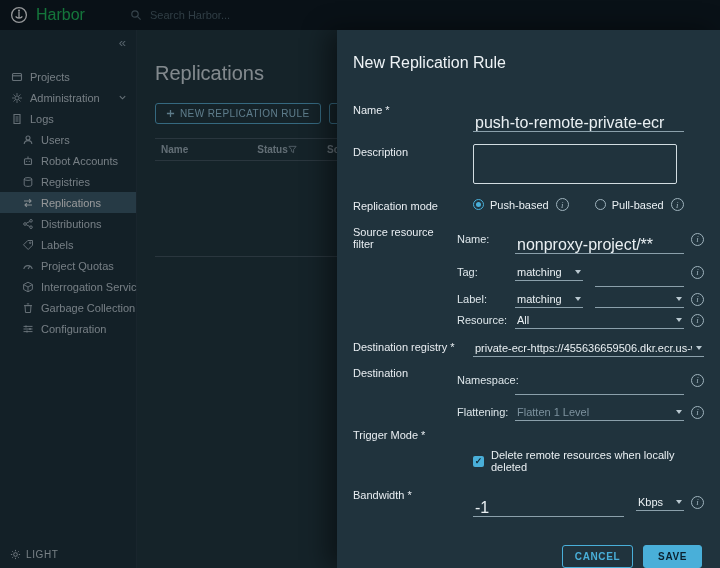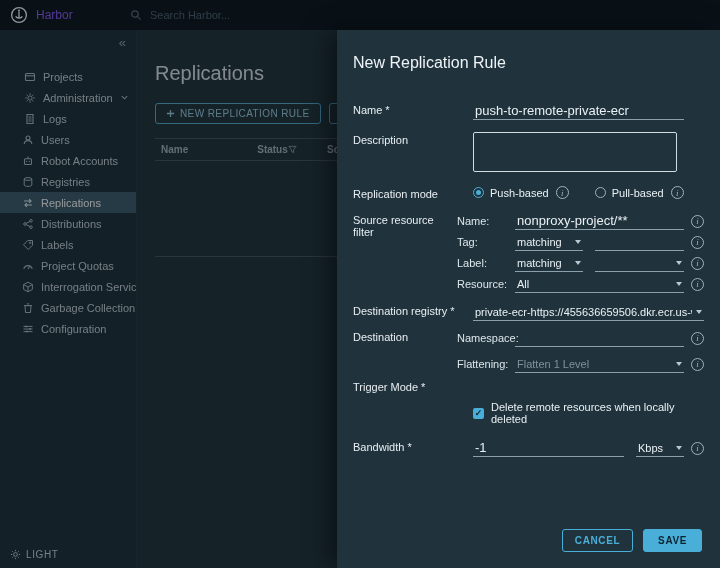--- a/index.html
+++ b/index.html
@@ -9,38 +9,38 @@
     background:#22353f; color:#e8eef1;
     font-family:"Liberation Sans", sans-serif;
   }
 
   
   .topbar {
     position:absolute; top:0; left:0; right:0; height:30px;
     background:#0e191f; display:flex; align-items:center; padding:0 10px; gap:8px; z-index:1;
   }
   .logo { width:18px; height:18px; flex:none; color:#fff; }
-  .brand-text { font-size:12px; color:#8b5cf6; }
+  .brand-text { font-size:16px; color:#22c55e; }
   .search { position:absolute; left:130px; display:flex; align-items:center; gap:6px; }
   .search svg { color:#5c6f79; }
   .search input {
     background:transparent; border:none; outline:none; width:200px;
     font-size:11px; color:#cfd9de; font-family:"Liberation Sans", sans-serif;
   }
   .search input::placeholder { color:#51646e; }
 
   
   .sidebar {
     position:absolute; top:30px; left:0; width:137px; bottom:0;
     background:#1f323c; border-right:1px solid rgba(255,255,255,0.05); z-index:1;
   }
   .collapse { position:absolute; top:5px; right:10px; font-size:13px; color:#93a6b0; cursor:pointer; }
   .nav { margin-top:36px; }
   .nav-item {
-    height:21px; display:flex; align-items:center; gap:7px; padding-left:24px;
+    height:21px; display:flex; align-items:center; gap:7px; padding-left:11px;
     font-size:11px; color:#c9d4da; cursor:pointer; white-space:nowrap;
   }
   .nav-item .nicon { width:12px; height:12px; flex:none; display:inline-flex; color:#aebcc4; }
   .nav-item .nav-caret { margin-left:auto; margin-right:9px; color:#aebcc4; display:inline-flex; }
   .subnav .nav-item { padding-left:22px; }
   .nav-item.selected { background:#41606f; color:#ffffff; }
   .nav-item.selected .nicon { color:#e6eef2; }
   .theme-toggle {
     position:absolute; bottom:8px; left:10px; display:flex; align-items:center; gap:5px;
     font-size:10px; letter-spacing:0.6px; color:#cdd8dd; cursor:pointer;
@@ -74,22 +74,23 @@
   .modal-title { font-size:16px; font-weight:400; color:#eef3f6; margin:10px 0 30px; }
 
   .frow { display:flex; margin-bottom:12px; font-size:11px; }
   .flabel { width:104px; flex:none; padding-top:2px; color:#e9eef2; }
   .req { margin-left:3px; color:#e9eef2; }
   .fcontent { flex:1; min-width:0; }
   .hstack { display:flex; align-items:center; }
 
   .uinput {
     flex:1; min-width:0; background:transparent; border:none; outline:none;
-    border-bottom:1px solid #8ba0ab; color:#eaf0f3; font-size:13px; height:18px; padding:0 2px;
+    border-bottom:1px solid #8ba0ab; color:#eaf0f3; font-size:16px; height:18px; padding:0 2px;
     font-family:"Liberation Sans", sans-serif;
+    margin-top:12px;
   }
   .uselect {
     display:flex; align-items:center; justify-content:space-between; gap:4px;
     border-bottom:1px solid #8ba0ab; height:18px; font-size:11px; color:#eaf0f3;
     cursor:pointer; padding:0 2px; min-width:0;
   }
   .uselect .val { flex:1; min-width:0; white-space:nowrap; overflow:hidden; }
   .uselect .caret {
     flex:none; width:0; height:0;
     border-left:3.5px solid transparent; border-right:3.5px solid transparent; border-top:4px solid #b9c8d0;

